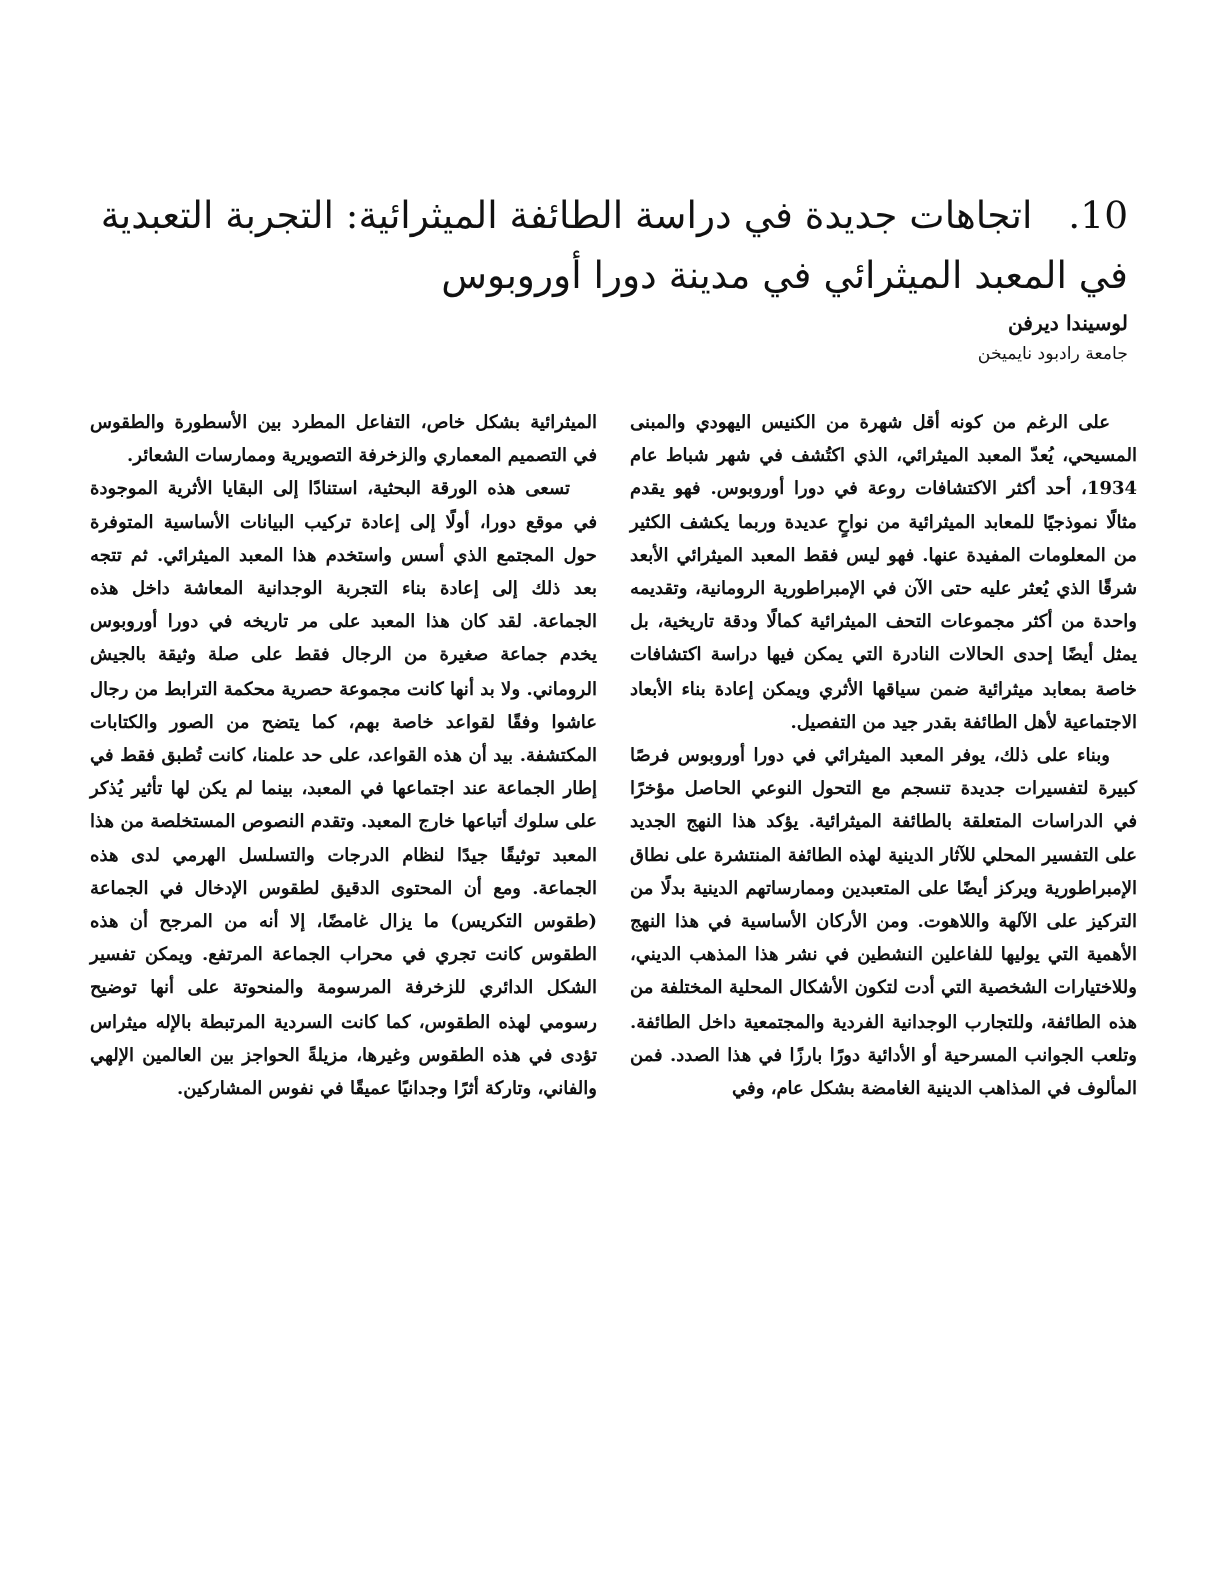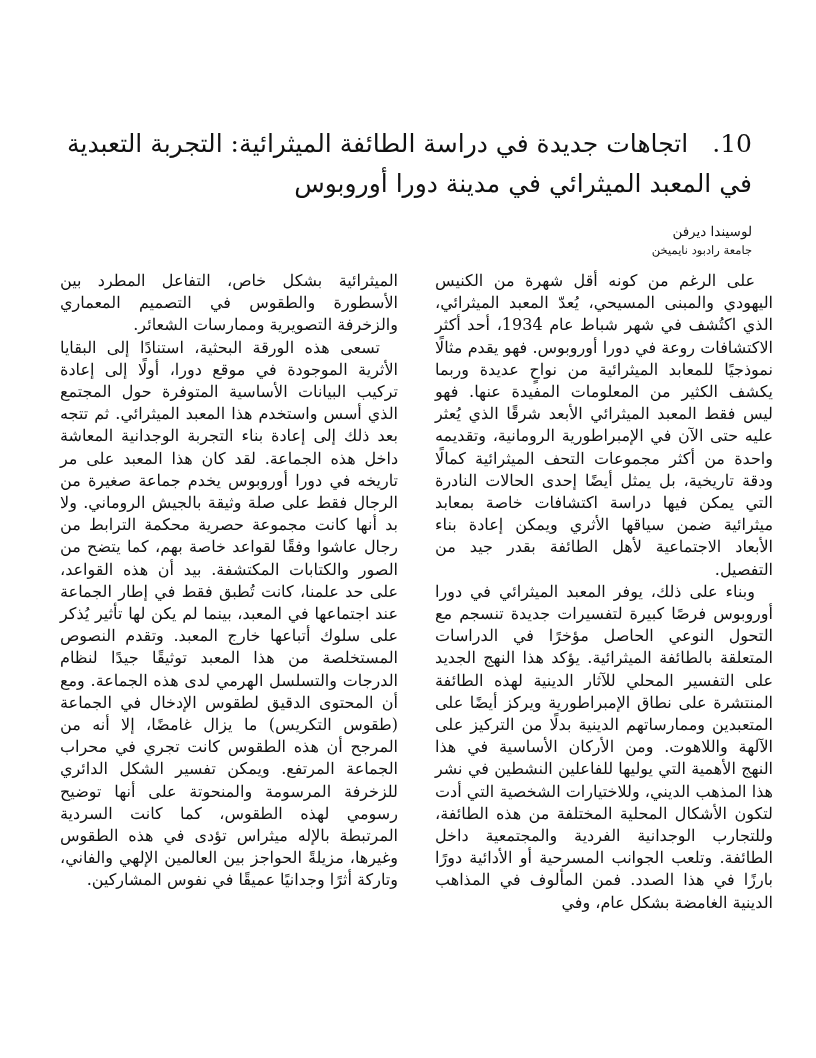--- a/index.html
+++ b/index.html
@@ -3,25 +3,25 @@
 <meta charset="utf-8">
 <style>
   html, body { margin: 0; padding: 0; background: #ffffff; }
   body { width: 816px; height: 1058px; position: relative; overflow: hidden;
          font-family: "DejaVu Serif", "Liberation Serif", serif; color: #111111; }
   .page { position: absolute; left: 0; top: 0; width: 816px; height: 962px; border-radius: 10px; }
   .title-block { position: absolute; top: 124px; right: 64px; width: 700px; direction: rtl; }
   .title { font-size: 25px; line-height: 40px; font-weight: normal; margin: 0; text-align: right; }
   .title .num { display: inline-block; margin-left: 24px; }
   .author-block { position: absolute; top: 206px; right: 64px; text-align: right; direction: rtl; }
-  .author { font-size: 13.5px; font-weight: normal; line-height: 20px; margin-top: 15px; }
+  .author { font-size: 13.5px; font-weight: bold; line-height: 20px; }
   .affiliation { font-size: 11.5px; line-height: 18px; text-align: right; }
   .column { position: absolute; top: 270px; width: 338px; direction: rtl; text-align: justify;
-            font-size: 16px; line-height: 22.2px; }
-  .col-right { right: 43px; }
+            font-size: 12px; line-height: 22.2px; font-weight: bold; }
+  .col-right { right: 58px; }
   .col-left { left: 60px; }
   .column p { margin: 0; text-indent: 0; }
   .column p.indent { text-indent: 18px; }
 </style>
 </head>
 <body>
 
 <div class="page">
 
   <div class="title-block">

